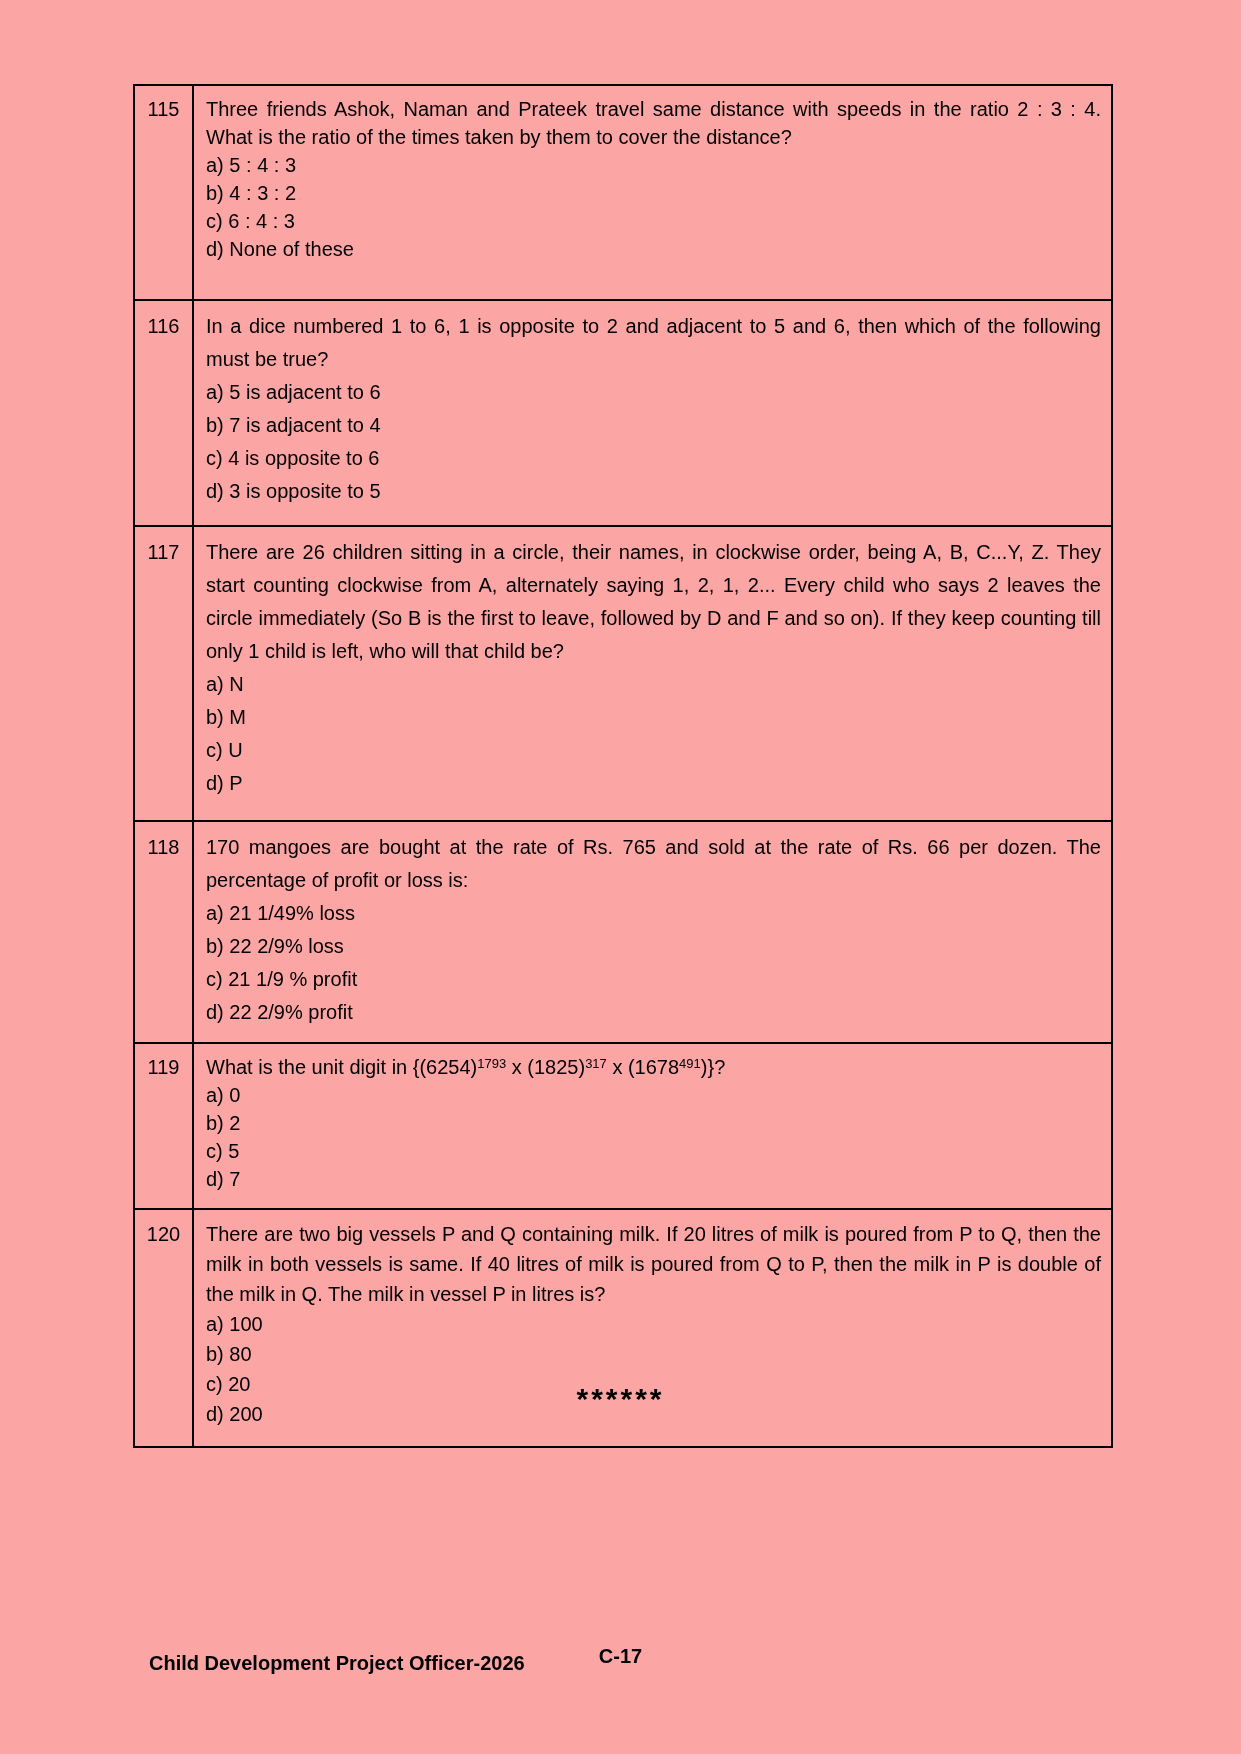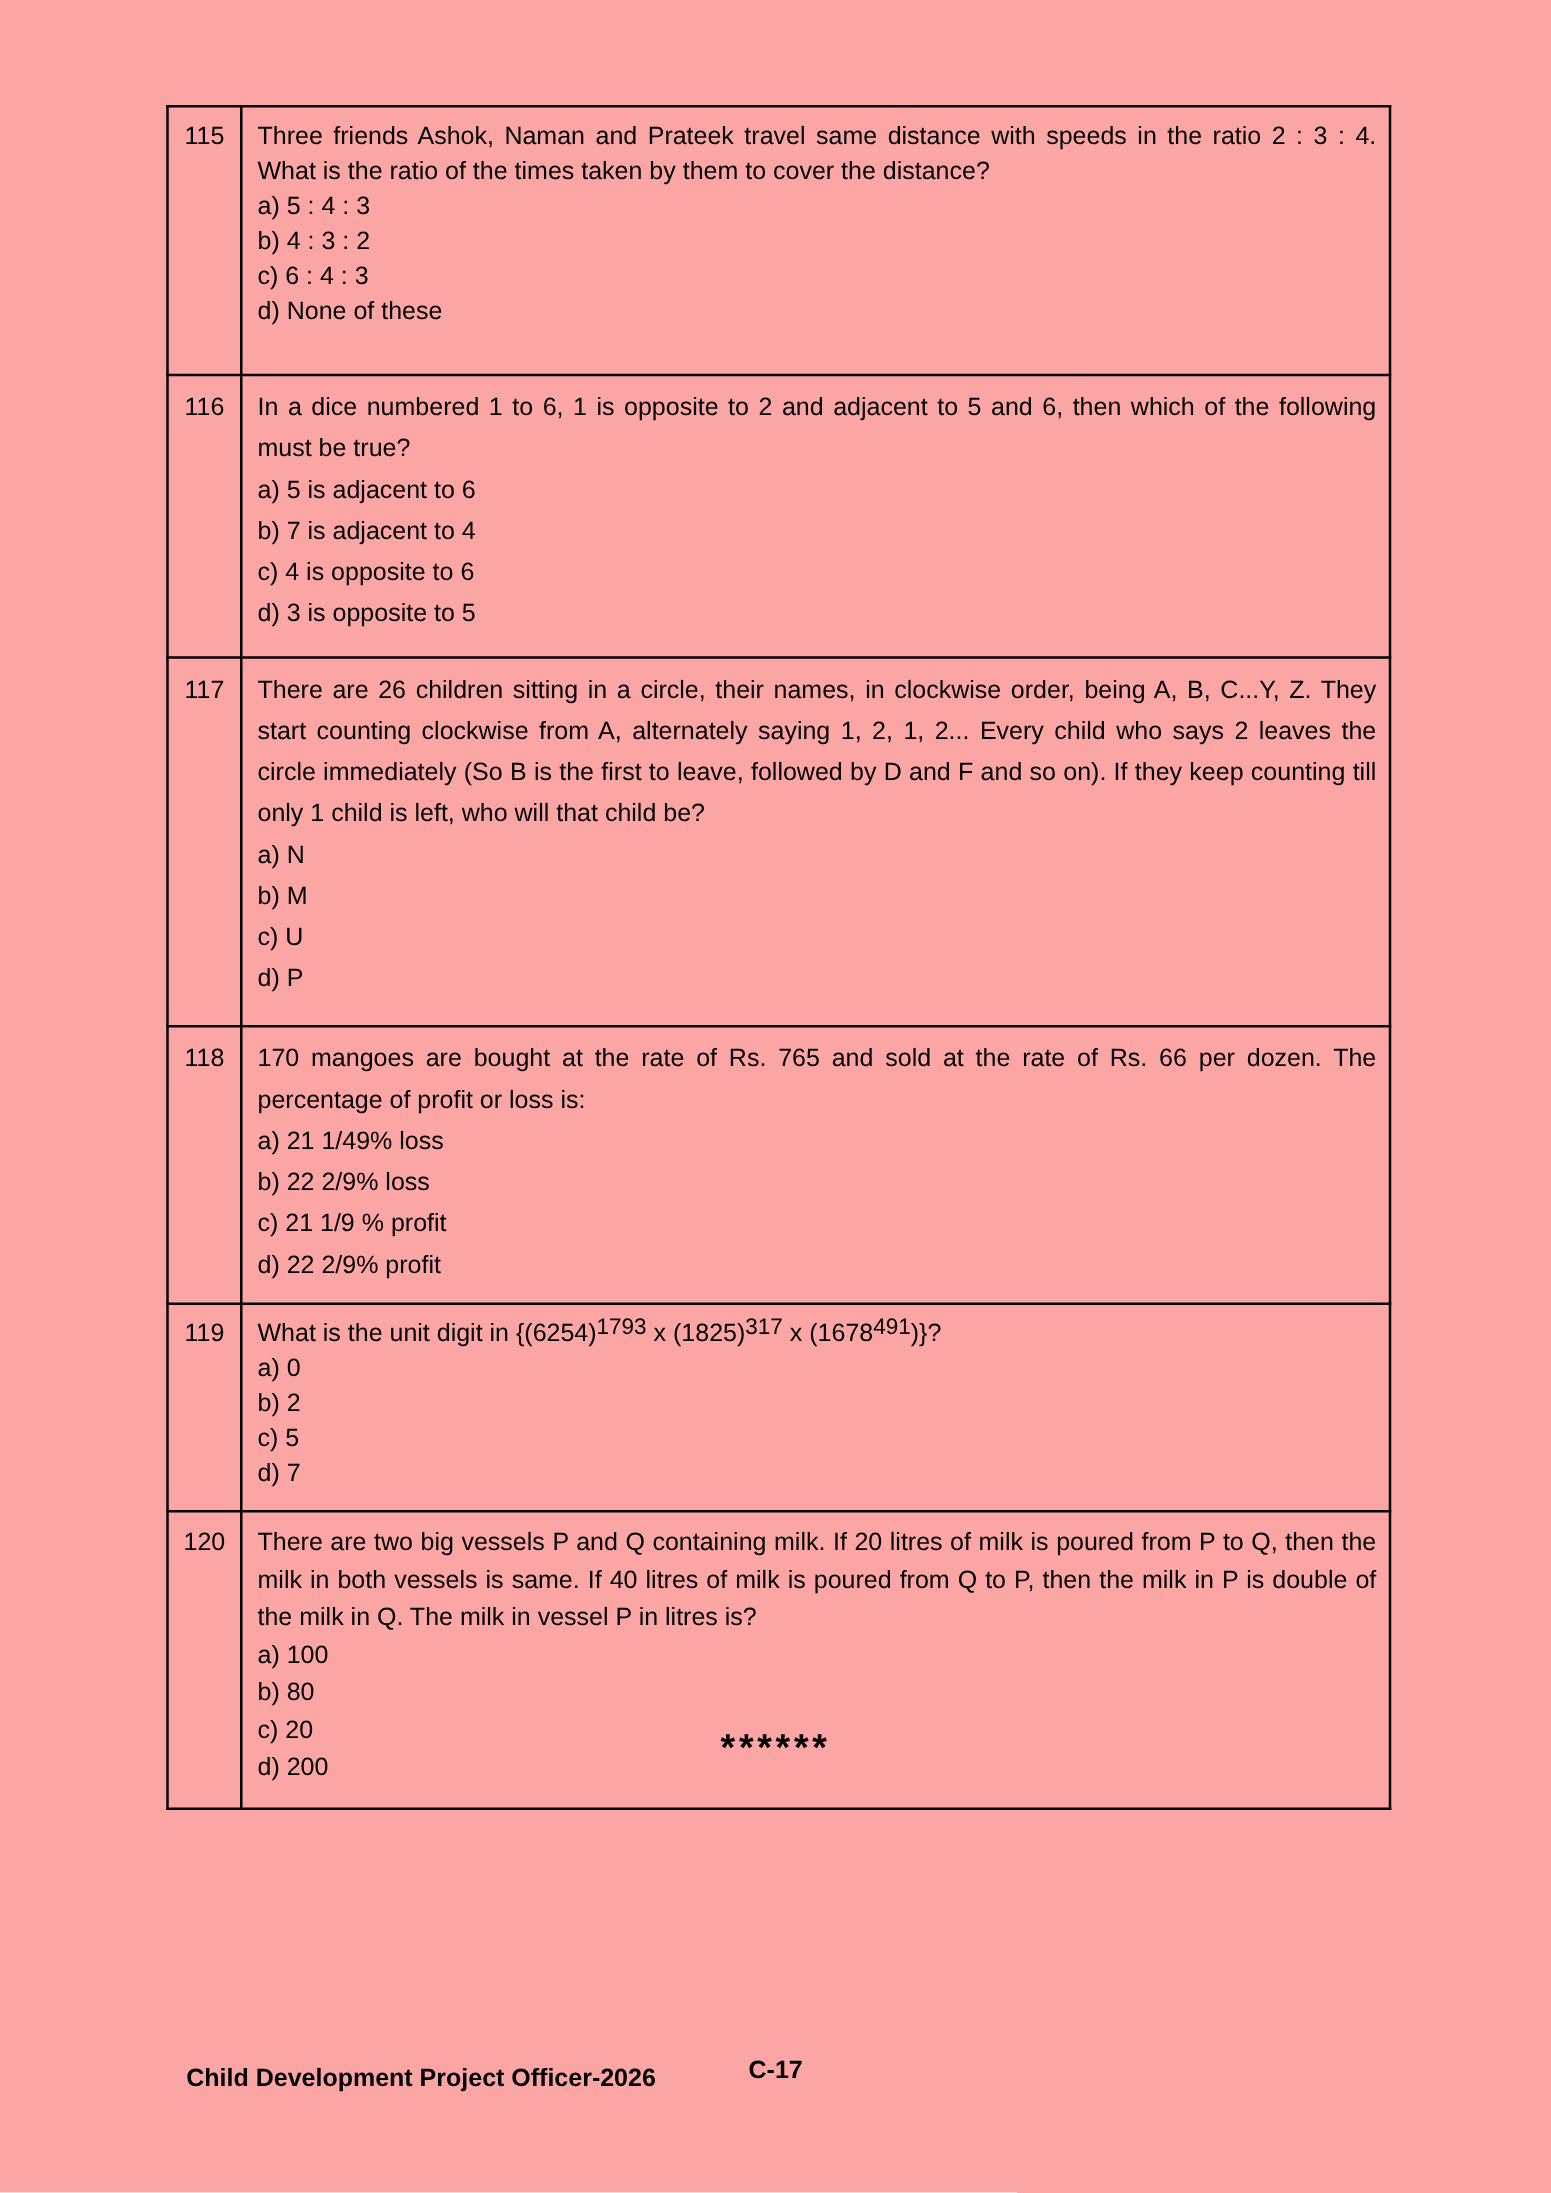--- a/index.html
+++ b/index.html
@@ -29,21 +29,21 @@
   td.num {
     width: 57px;
     text-align: center;
     padding-top: 9px;
   }
   td.body {
     padding: 9px 10px 0 12px;
   }
   .stem { margin: 0; text-align: justify; }
   .opt  { margin: 0; }
-  sup { font-size: 18px; line-height: 0; vertical-align: 6px; }
+  sup { font-size: 13px; line-height: 0; vertical-align: 6px; }
 
   .qrow-115 td { height: 204px; line-height: 28px; }
   .qrow-116 td { height: 215px; line-height: 33px; }
   .qrow-117 td { height: 284px; line-height: 33px; }
   .qrow-118 td { height: 211px; line-height: 33px; }
   .qrow-119 td { height: 155px; line-height: 28px; }
   .qrow-120 td { height: 227px; line-height: 30px; }
 
   .separator {
     position: absolute;

